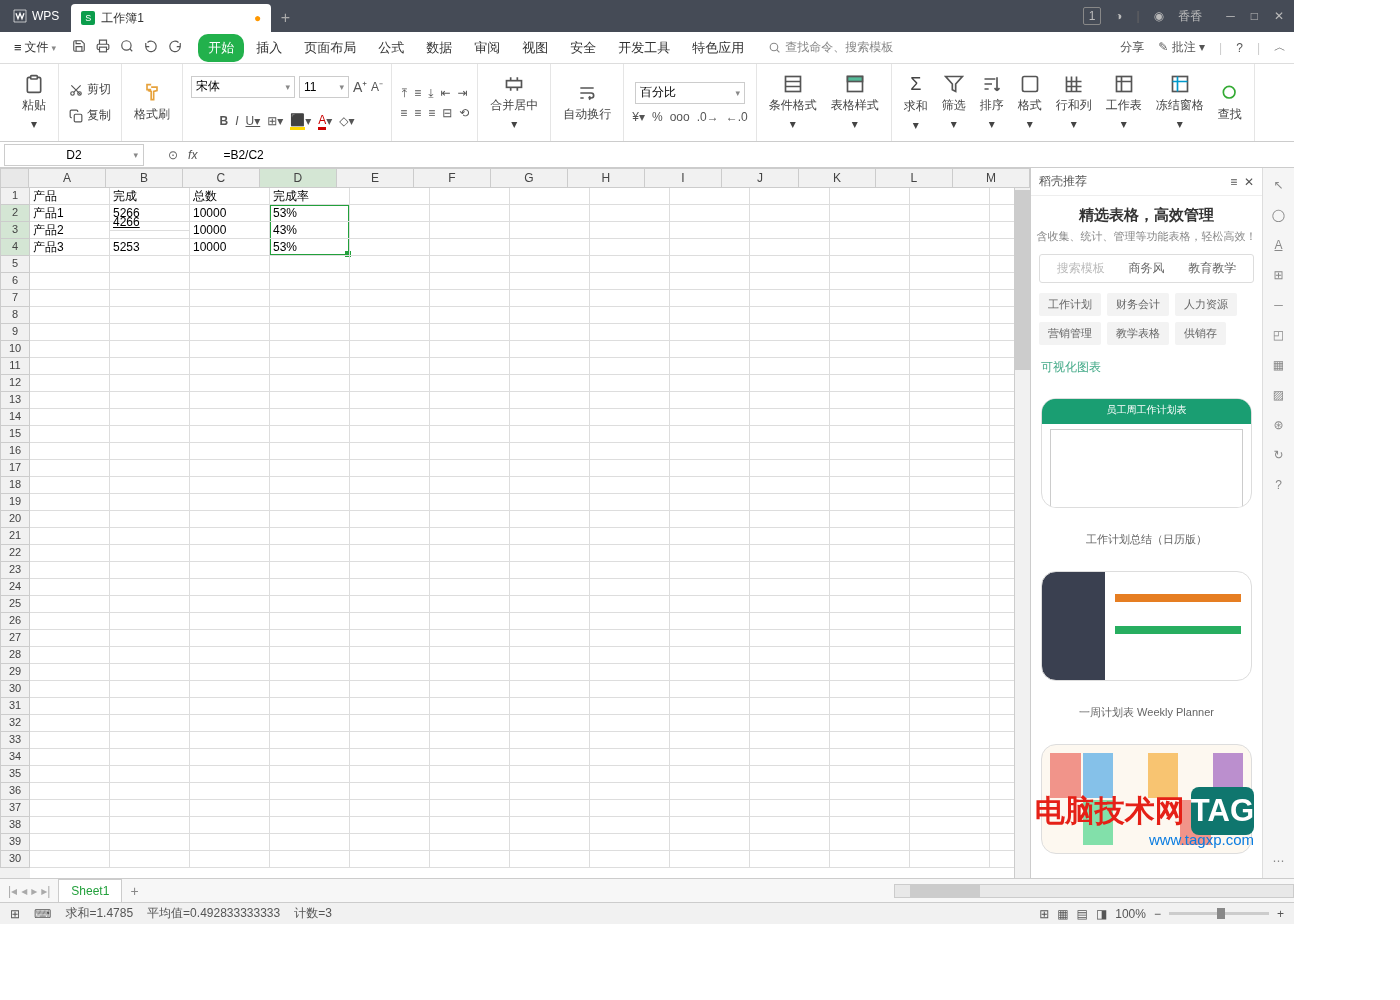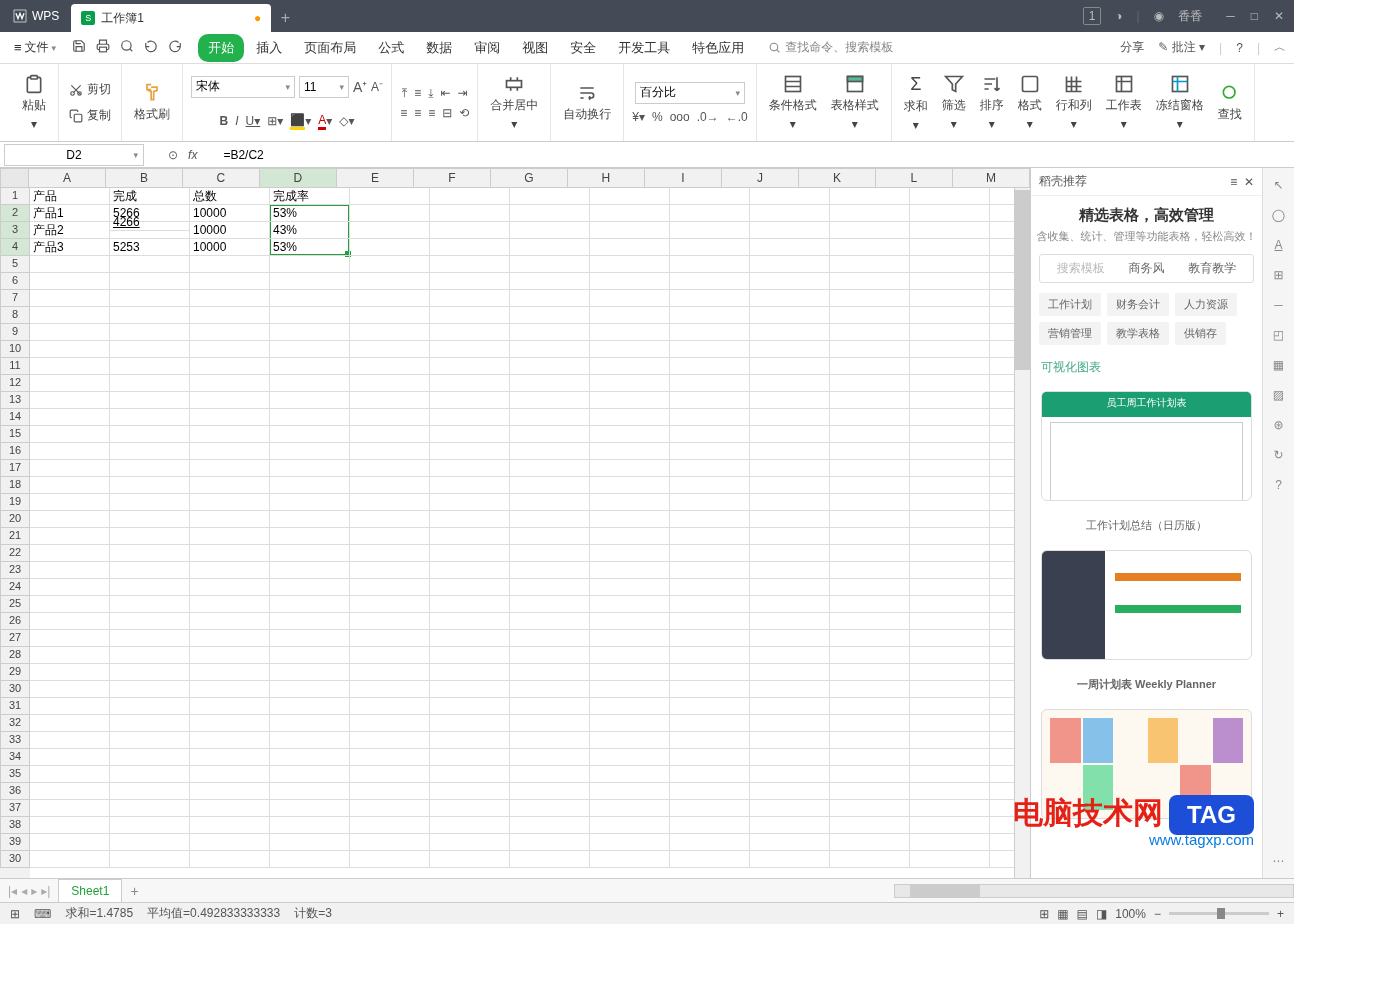--- a/index.html
+++ b/index.html
@@ -66,21 +66,21 @@
 .right-panel{width:232px;border-left:1px solid #ccc;background:#fff;display:flex;flex-direction:column;overflow:hidden}
 .rp-header{height:28px;display:flex;align-items:center;padding:0 8px;border-bottom:1px solid #eee;justify-content:space-between;color:#555}
 .rp-title{font-size:15px;font-weight:bold;text-align:center;padding:10px 0 4px;color:#333}
 .rp-sub{font-size:11px;color:#888;text-align:center;padding-bottom:10px}
 .rp-tabs{display:flex;gap:0;padding:0 8px;border:1px solid #ddd;margin:0 8px;border-radius:3px}
 .rp-tab{flex:1;text-align:center;padding:5px 0;color:#666;cursor:pointer}
 .rp-tab:first-child{color:#bbb}
 .rp-cats{display:flex;flex-wrap:wrap;gap:6px;padding:10px 8px}
 .rp-cat{background:#f3f3f3;padding:4px 9px;border-radius:2px;color:#666;font-size:11px;cursor:pointer}
 .rp-label{padding:4px 10px;color:#4a8;font-size:12px}
-.rp-template{margin:11px 10px;height:110px;border:1px solid #ddd;border-radius:6px;background:#f9f9f9;position:relative;overflow:hidden}
+.rp-template{margin:18px 10px;height:110px;border:1px solid #ddd;border-radius:15px;background:#f9f9f9;position:relative;overflow:hidden}
 .rp-template-title{text-align:center;font-size:11px;color:#666;padding:6px 0}
 .tpl1{background:linear-gradient(#1a9e72 0 25px,#fff 25px)}
 .tpl1-inner{margin:8px;background:#fff;height:90px;border:1px solid #ccc}
 .tpl3{background:#fdf8f0}
 
 .side-toolbar{width:32px;background:#f5f5f5;border-left:1px solid #ddd;display:flex;flex-direction:column;align-items:center;gap:16px;padding-top:10px;color:#888}
 .side-toolbar span{cursor:pointer}
 
 .sheet-tabs{height:24px;display:flex;align-items:center;border-top:1px solid #ccc;background:#f7f7f7;font-size:11px}
 .st-nav{display:flex;gap:4px;padding:0 8px;color:#aaa}
@@ -90,21 +90,21 @@
 .st-scroll{margin-left:auto;width:400px;height:14px;background:#e8e8e8;position:relative;border:1px solid #ccc}
 .st-thumb{position:absolute;left:15px;width:70px;height:100%;background:#ccc}
 
 .statusbar{height:22px;background:#f1f1f1;border-top:1px solid #ccc;display:flex;align-items:center;padding:0 10px;color:#555;font-size:11px;gap:14px}
 .statusbar .sb-right{margin-left:auto;display:flex;align-items:center;gap:8px}
 .zoom-slider{width:100px;height:3px;background:#ccc;position:relative}
 .zoom-thumb{position:absolute;left:48px;top:-4px;width:8px;height:11px;background:#888}
 
 .watermark{position:absolute;right:40px;bottom:30px;pointer-events:none}
 .wm-text{font-size:30px;font-weight:bold;color:#e52017}
-.wm-tag{display:inline-block;background:#1d4ed8;color:#fff;font-size:24px;font-weight:bold;padding:6px 18px;border-radius:8px;margin-left:6px}
+.wm-tag{display:inline-block;background:#0f766e;color:#fff;font-size:31px;font-weight:bold;padding:6px 0;border-radius:8px;margin-left:6px}
 .wm-url{color:#0b7de0;font-size:15px;text-align:right;margin-top:-4px}
 
 .vscroll{position:absolute;right:0;top:20px;bottom:0;width:16px;background:#f1f1f1;border-left:1px solid #ccc}
 .vthumb{width:100%;height:180px;background:#ccc;margin-top:2px}
 </style>
 </head>
 <body>
 
 <div class="titlebar">
   <div class="wps-logo">
@@ -960,21 +960,21 @@
     <div class="rp-label">可视化图表</div>
     <div class="rp-template tpl1">
       <div style="background:#1a9e72;color:#fff;text-align:center;padding:4px;font-size:10px">员工周工作计划表</div>
       <div class="tpl1-inner"></div>
     </div>
     <div class="rp-template-title">工作计划总结（日历版）</div>
     <div class="rp-template" style="background:linear-gradient(90deg,#3a4050 0 30%,#fff 30%)">
       <div style="position:absolute;left:35%;right:5%;top:20%;height:8px;background:#e67e22"></div>
       <div style="position:absolute;left:35%;right:5%;top:50%;height:8px;background:#27ae60"></div>
     </div>
-    <div class="rp-template-title" style="font-weight:bold">一周计划表 Weekly Planner</div>
+    <div class="rp-template-title" style="font-weight:normal">一周计划表 Weekly Planner</div>
     <div class="rp-template tpl3">
       <div style="display:grid;grid-template-columns:repeat(6,1fr);gap:2px;padding:8px;height:100%">
         <div style="background:#f1948a"></div>
           <div style="background:#85c1e9"></div>
           <div></div>
           <div style="background:#f8c471"></div>
           <div></div>
           <div style="background:#bb8fce"></div>
         <div></div>
           <div style="background:#82e0aa"></div>

